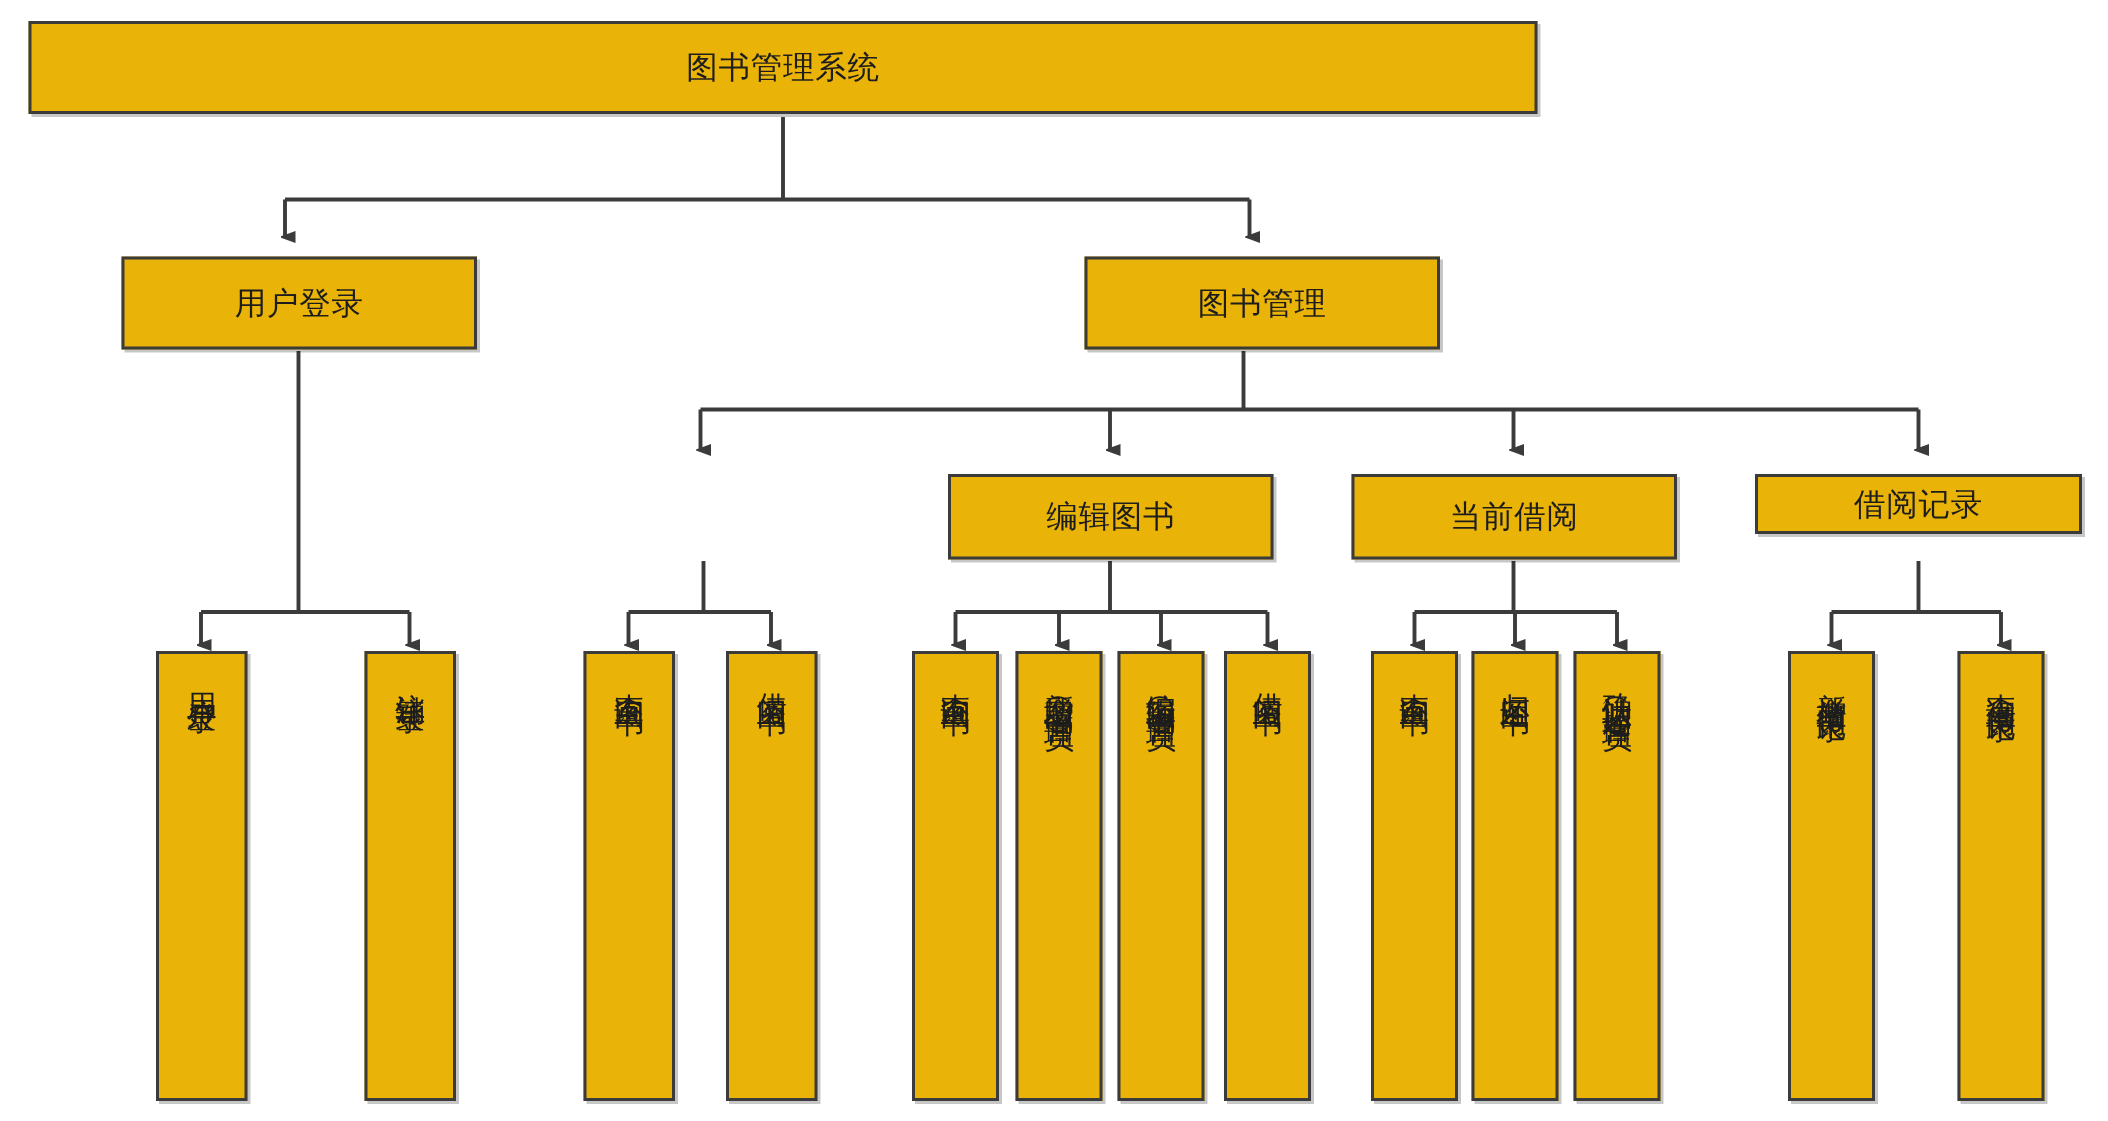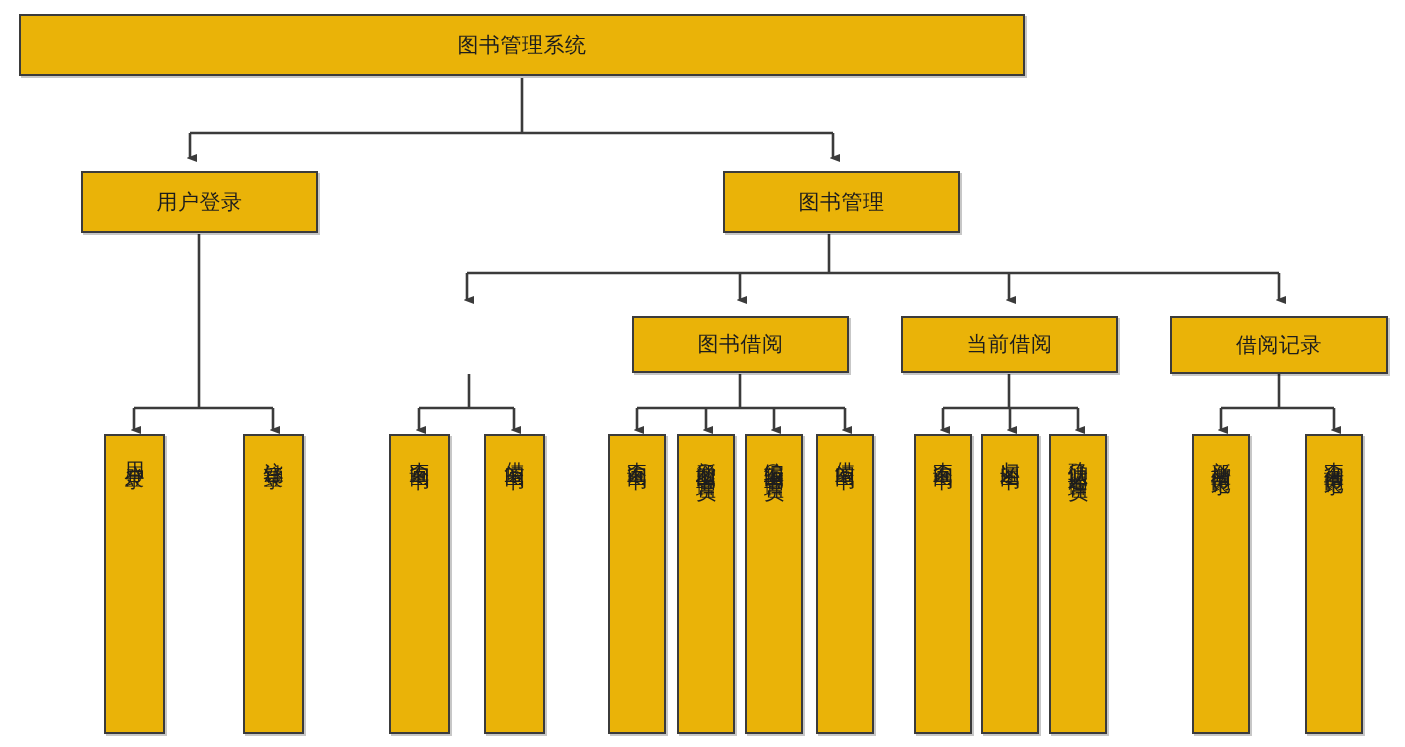--- a/index.html
+++ b/index.html
@@ -128,26 +128,26 @@
   </div>
 
   <div class="node" style="left:81px; top:171px; width:237px; height:62px;">
     <span class="node-label">用户登录</span>
   </div>
   <div class="node" style="left:711px; top:171px; width:237px; height:62px;margin-left:12px;">
     <span class="node-label">图书管理</span>
   </div>
 
   <div class="node" style="left:632px; top:316px; width:217px; height:57px;">
-    <span class="node-label">图书借阅</span>
+    <span class="node-label">编辑图书</span>
   </div>
   <div class="node" style="left:901px; top:316px; width:217px; height:57px;">
     <span class="node-label">当前借阅</span>
   </div>
-  <div class="node" style="left:1170px; top:316px; width:218px; height:58px;">
+  <div class="node" style="left:1170px; top:316px; width:218px; height:40px;">
     <span class="node-label">借阅记录</span>
   </div>
 
   <div class="node leaf" style="left:104px; top:434px; width:61px; height:300px;">
     <span class="node-label">用户登录</span>
   </div>
   <div class="node leaf" style="left:243px; top:434px; width:61px; height:300px;">
     <span class="node-label">注销登录</span>
   </div>
 

